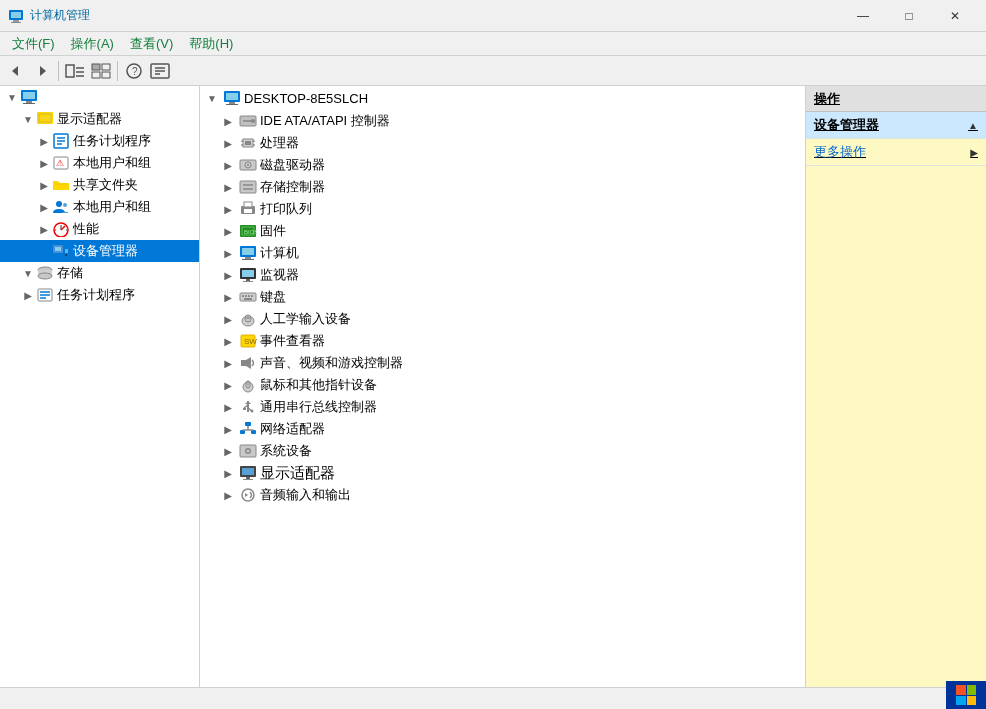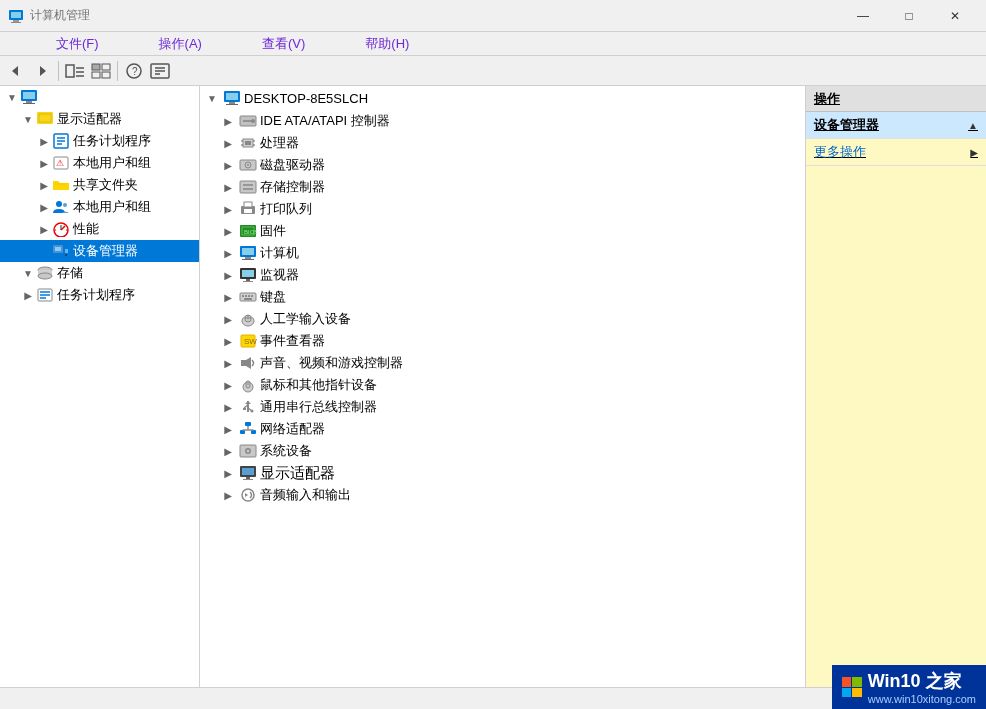--- a/index.html
+++ b/index.html
@@ -25,21 +25,21 @@
     .title-bar-icon {
       width: 16px;
       height: 16px;
       margin-right: 6px;
       display: inline-flex;
       align-items: center;
       justify-content: center;
     }
     .title-bar-text {
       font-size: 12px;
-      color: #737373;
+      color: #0369a1;
       flex: 1;
     }
     .title-bar-controls {
       display: flex;
       gap: 0;
     }
     .title-btn {
       width: 46px;
       height: 32px;
       display: flex;
@@ -56,22 +56,21 @@
       height: 24px;
       display: flex;
       align-items: center;
       padding: 0 4px;
       border-bottom: 1px solid #d0d0d0;
     }
     .menu-item {
       padding: 2px 8px;
       cursor: pointer;
       font-size: 13px;
-      color: #6d28d9;
-      margin-left: 44px;
+      color: #15803d;
     }
 
     
     .toolbar {
       background: #f0f0f0;
       height: 30px;
       display: flex;
       align-items: center;
       padding: 0 4px;
       border-bottom: 1px solid #d0d0d0;
@@ -696,17 +695,13 @@
 <div class="status-bar">
 </div>
 
 <div class="watermark" style="position:fixed; bottom:0; right:0; z-index:100;">
   <div class="win-quad">
     <div class="win-quad-cell" style="background:#f35325;"></div>
     <div class="win-quad-cell" style="background:#80bb01;"></div>
     <div class="win-quad-cell" style="background:#05a6f0;"></div>
     <div class="win-quad-cell" style="background:#ffba08;"></div>
   </div>
-  <div>
-    <span class="watermark-text">Win10 之家</span>
-    <span class="watermark-sub">www.win10xitong.com</span>
-  </div>
 </div>
 
 </body></html>

